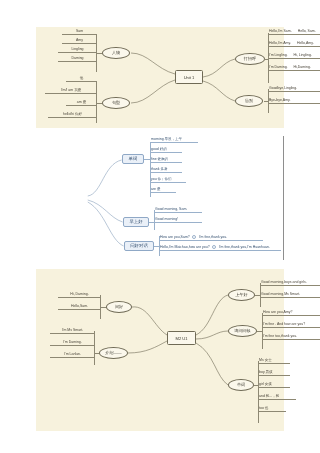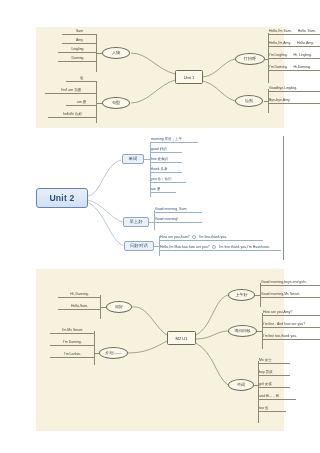--- a/index.html
+++ b/index.html
@@ -126,23 +126,20 @@
     <div class="leaf" style="left:232px;top:72px;width:60px;">Bye-bye,Amy.</div>
   </div>
 
   <div class="map white sec2">
     <svg class="links" viewBox="0 0 258 124" preserveAspectRatio="none">
       <path d="M62,60 C76,58 78,28 96,24"></path>
       <path d="M62,64 C78,68 84,82 97,86"></path>
       <path d="M62,66 C80,76 84,104 98,110"></path>
     </svg>
 
-    <div class="node rootbox-b" style="left:10px;top:52px;width:52px;height:20px;">
-      <span>Unit 2</span>
-    </div>
 
     <div class="node oval-b" style="left:96px;top:18px;width:22px;height:10px;">
       <span>单词</span>
     </div>
     <div class="node oval-b" style="left:97px;top:81px;width:26px;height:10px;">
       <span>早上好</span>
     </div>
     <div class="node oval-b" style="left:98px;top:105px;width:30px;height:10px;">
       <span>问好对话</span>
     </div>

